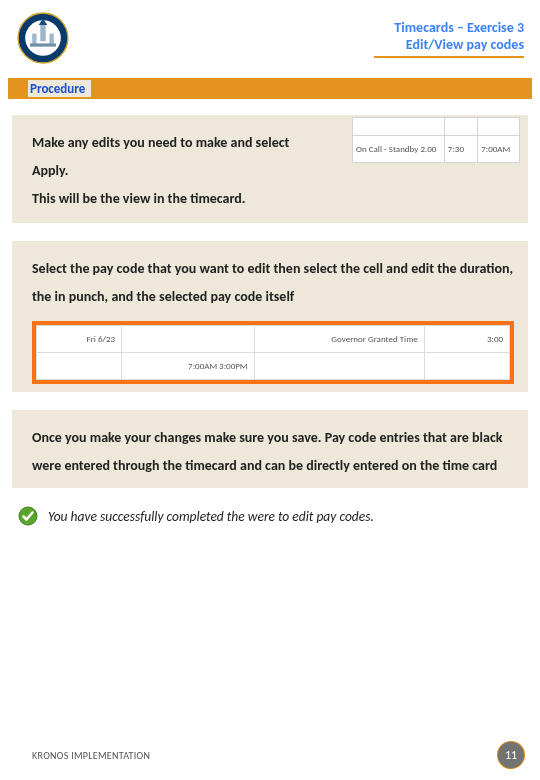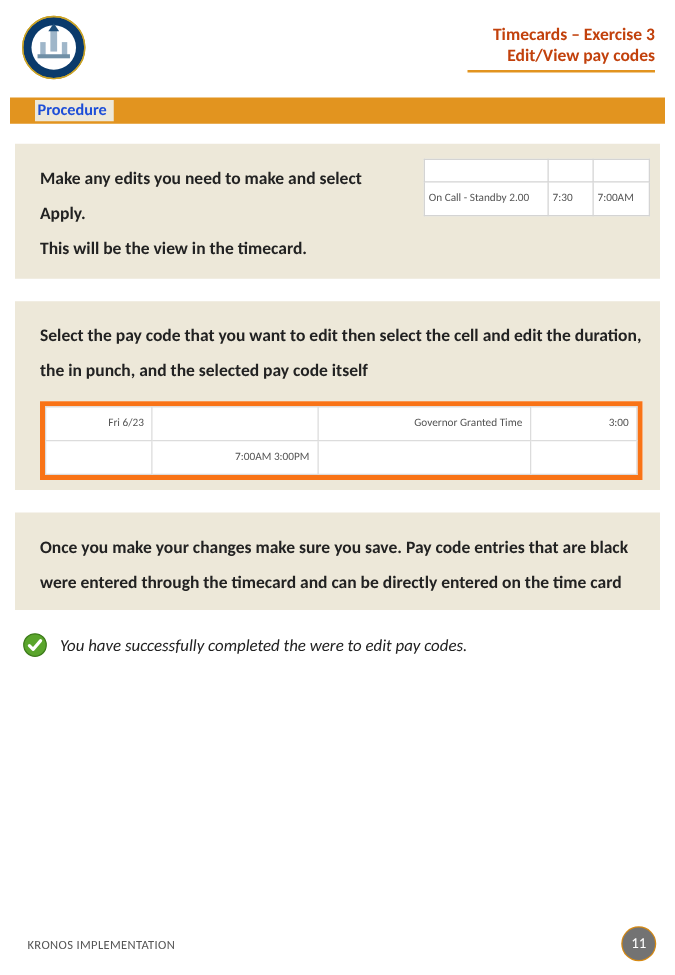--- a/index.html
+++ b/index.html
@@ -27,21 +27,21 @@
     stroke-width: 2;
   }
   .header-titles {
     margin-left: auto;
     text-align: right;
   }
   .header-line1,
   .header-line2 {
     font-weight: bold;
     font-size: 14px;
-    color: #c2410c;
+    color: #3b82f6;
     line-height: 1.25;
   }
   .hdr-divider {
     margin-top: 2px;
     height: 2px;
     width: 150px;
     background: #e2941f;
     margin-left: auto;
   }
   .proc-bar {
@@ -73,22 +73,22 @@
   .b1 .text1 {
     width: 270px;
     font-weight: bold;
   }
   .b1 .text2 {
     font-weight: bold;
   }
   .mini-table-1 {
     position: absolute;
     right: 8px;
-    top: 12px;
-    width: 181px;
+    top: 2px;
+    width: 168px;
     background: #fff;
     border: 1px solid #c8c8c8;
     font-size: 9px;
     color: #555;
     border-collapse: collapse;
   }
   .mini-table-1 td {
     border: 1px solid #d4d4d4;
     padding: 4px 3px;
     white-space: nowrap;
@@ -131,21 +131,21 @@
   .check-badge {
     width: 20px;
     height: 20px;
     flex: 0 0 20px;
   }
   .footer {
     position: absolute;
     left: 0;
     right: 0;
     bottom: 12px;
-    padding: 0 16px 0 22px;
+    padding: 0 16px 0 32px;
     display: flex;
     align-items: center;
   }
   .footer-text {
     font-size: 10px;
     letter-spacing: 0.3px;
     color: #555;
   }
   .page-badge {
     margin-left: auto;

